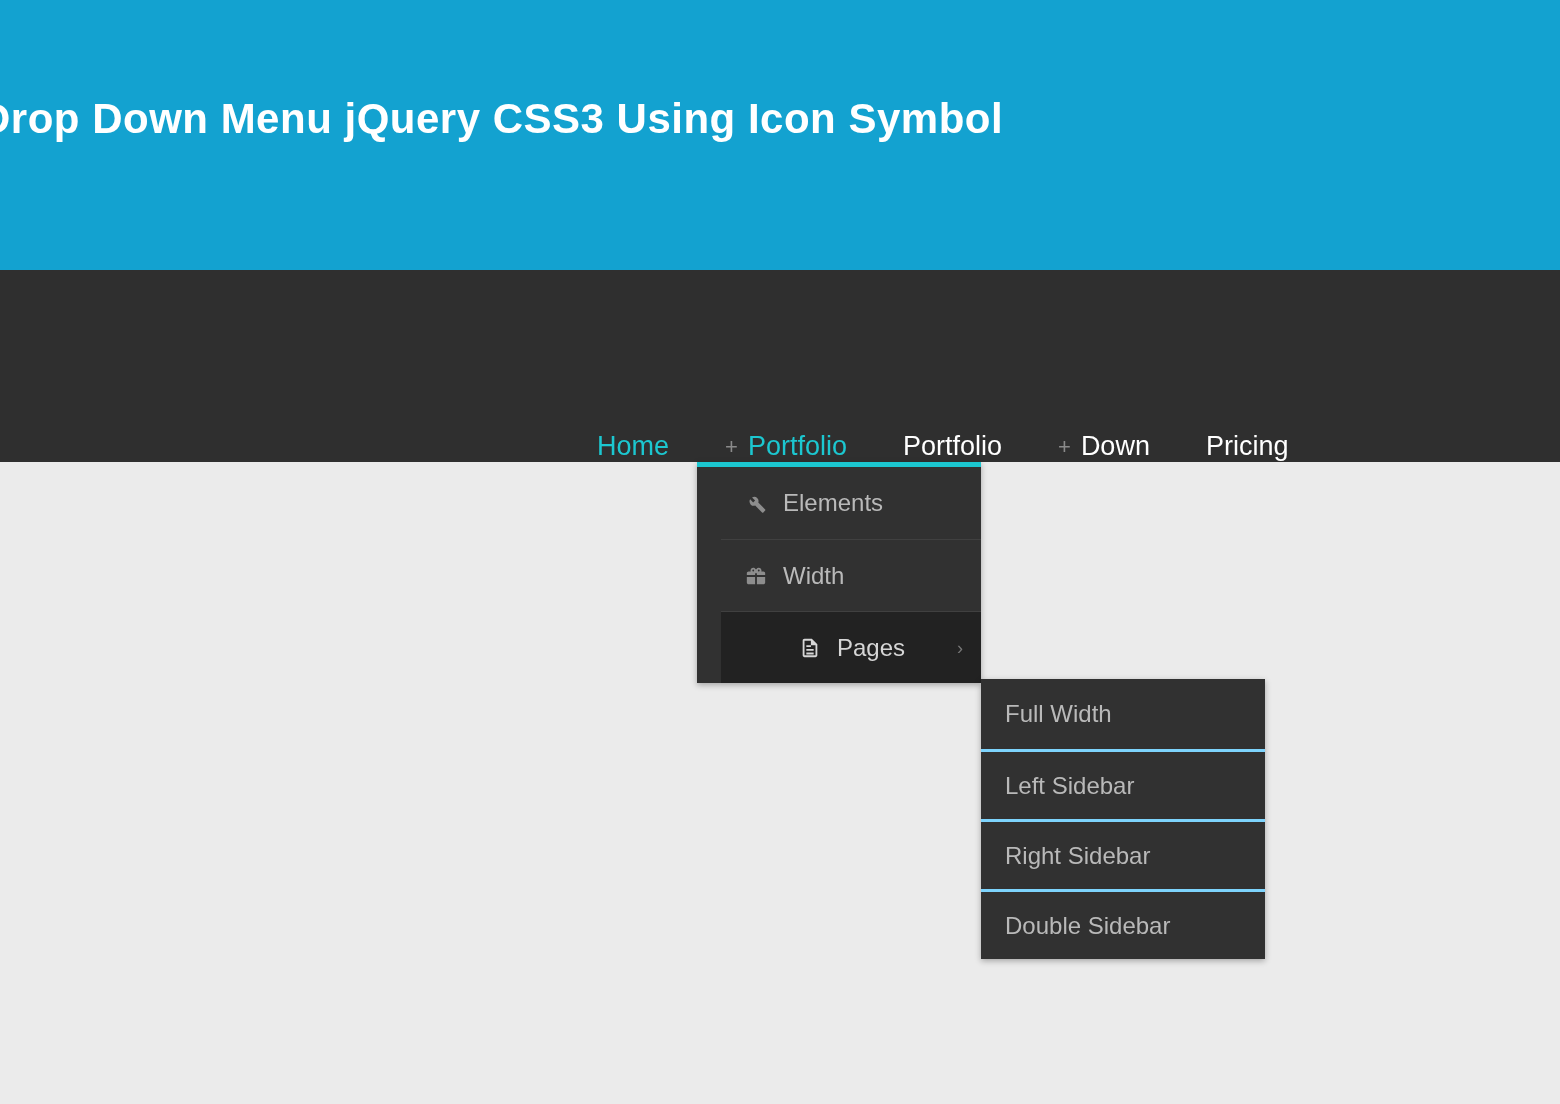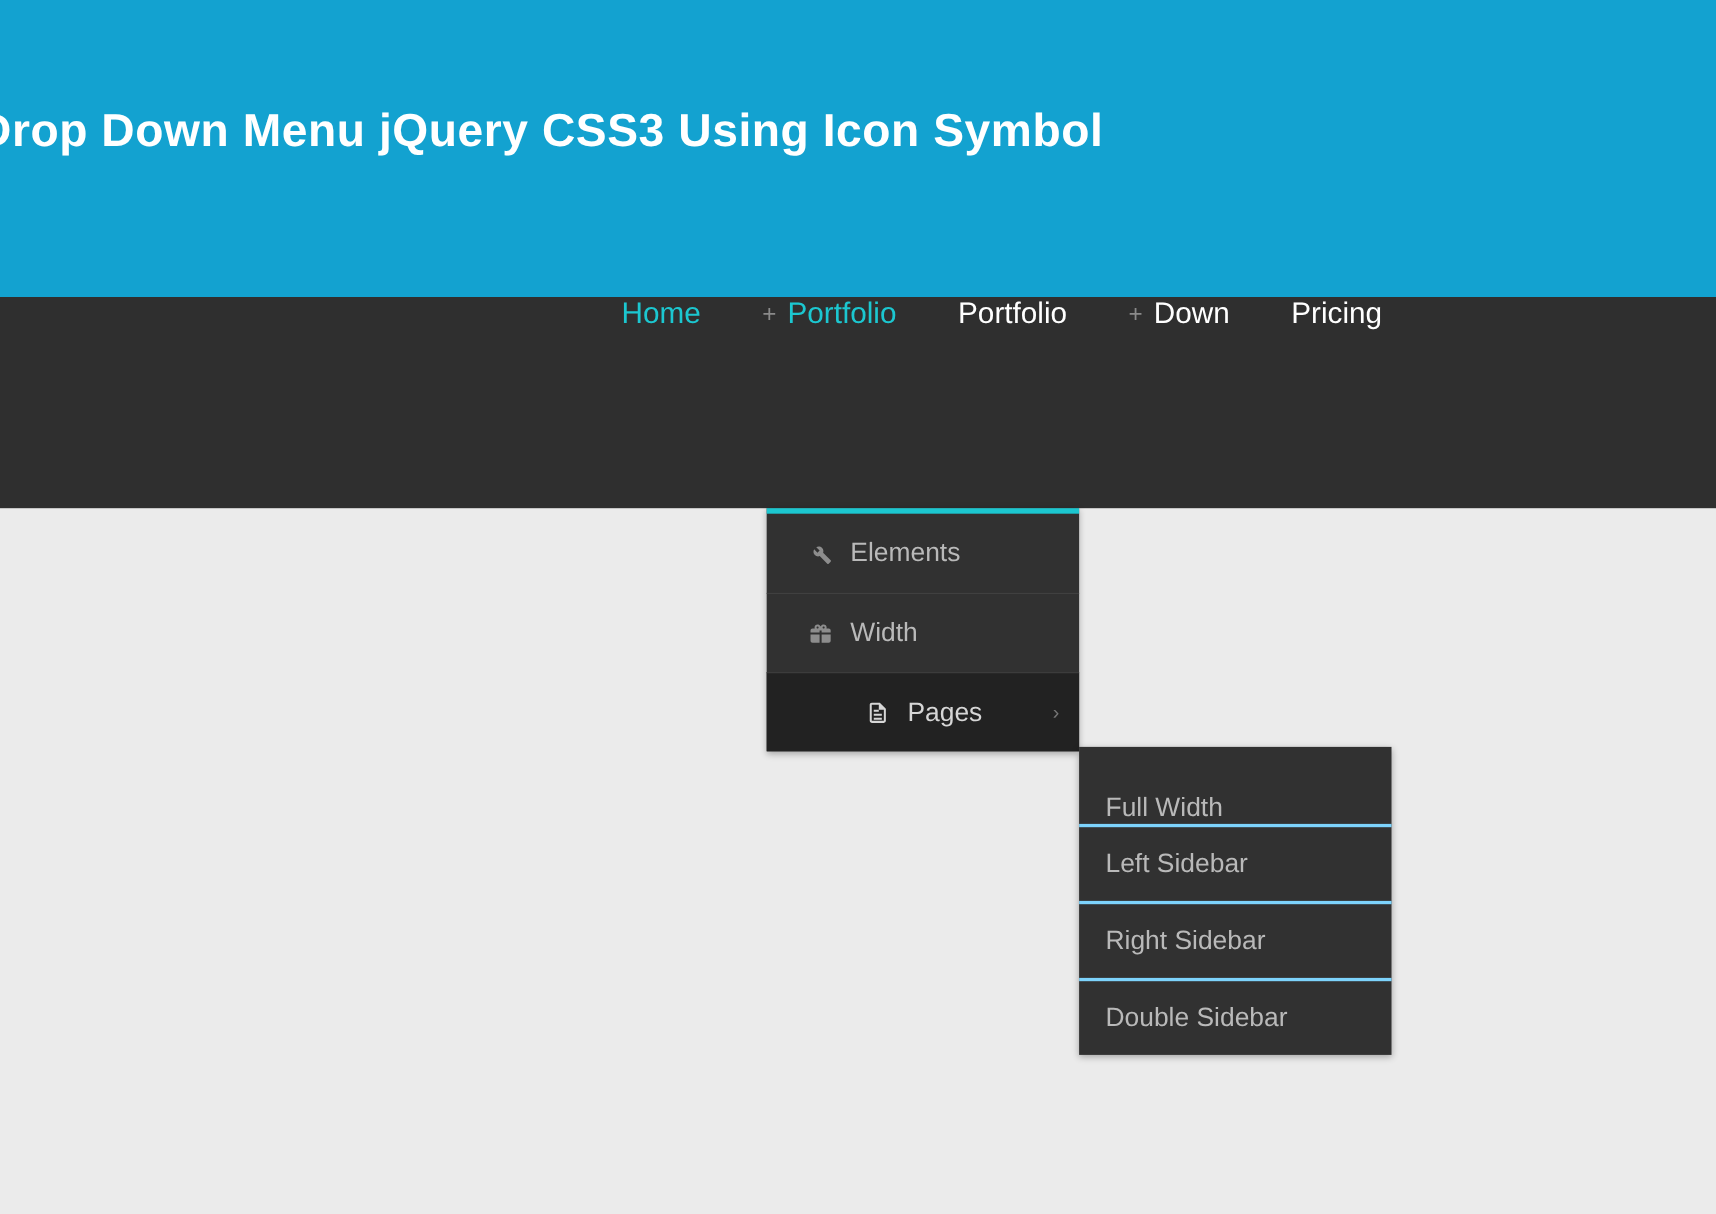--- a/index.html
+++ b/index.html
@@ -26,25 +26,26 @@
     letter-spacing: 0.5px;
   }
   .navbar-wrap {
     background: #2f2f2f;
     height: 192px;
     width: 100%;
     position: relative;
   }
   .navbar {
     display: flex;
-    align-items: flex-start;
+    align-items: flex-end;
     height: 100%;
     justify-content: flex-start;
     padding-left: 565px;
     gap: 56px;
+    margin-left: 32px;
   }
   .nav-item {
     display: flex;
     align-items: center;
     color: #ffffff;
     font-size: 27px;
     cursor: pointer;
     position: relative;
   }
   .nav-item .plus {
@@ -62,26 +63,27 @@
     left: 697px;
     width: 284px;
     background: #313131;
     border-top: 5px solid #1cc7d0;
     box-shadow: 0 2px 6px rgba(0,0,0,0.3);
   }
   .dd-item {
     display: flex;
     align-items: center;
     height: 72px;
-    padding: 0 36px;
+    padding: 0 22px;
     border-top: 1px solid #404040;
     color: #b9b9b9;
     font-size: 24px;
     cursor: pointer;
     position: relative;
+    margin-left: 24px;
   }
   .dd-item:first-child { border-top: none; }
   .dd-item.hover {
     background: #222222;
     color: #d6d6d6;
     justify-content: center;
   }
   .dd-item .icon {
     width: 26px;
     height: 26px;
@@ -113,21 +115,21 @@
   .sub-item {
     display: flex;
     align-items: center;
     height: 70px;
     padding: 0 24px;
     border-top: 3px solid #7dd3fc;
     color: #b9b9b9;
     font-size: 24px;
     cursor: pointer;
   }
-  .sub-item:first-child { border-top: none; align-items: flex-end; }
+  .sub-item:first-child { border-top: none; }
 </style>
 </head>
 <body>
 
 <div class="hero">
   <h1> Drop Down Menu jQuery CSS3 Using Icon Symbol</h1>
 </div>
 
 <div class="navbar-wrap">
   <div class="navbar">

